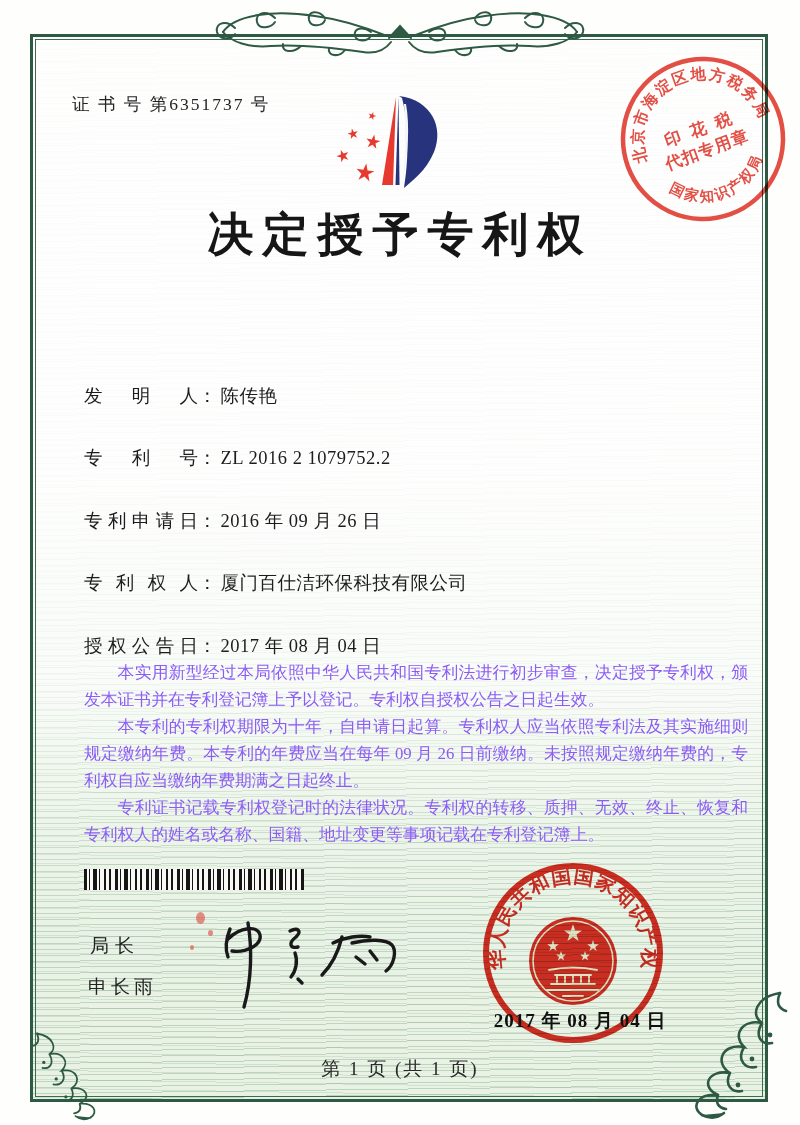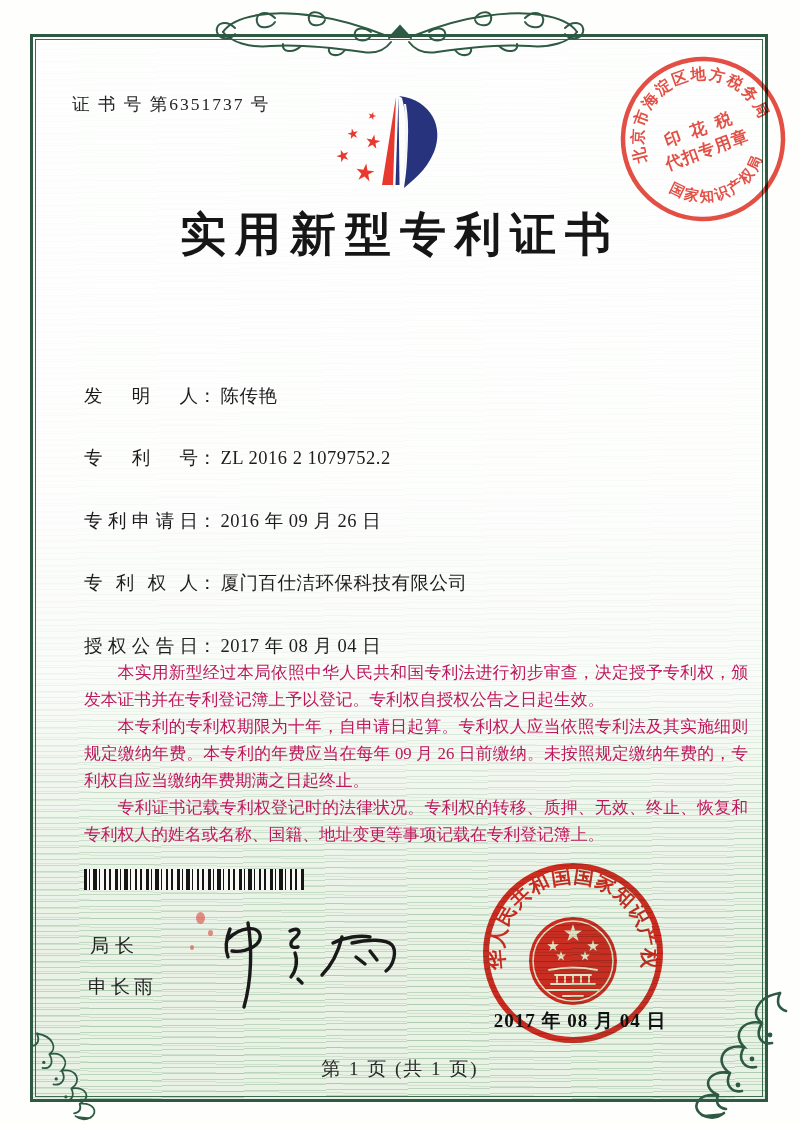--- a/index.html
+++ b/index.html
@@ -47,21 +47,21 @@
     font-size:46px;font-weight:bold;letter-spacing:9px;color:#161616;
   }
   
   .field{position:absolute;left:84px;font-size:18.5px;color:#1c1c1c;white-space:nowrap;}
   .flabel{display:inline-block;width:114px;text-align:justify;text-align-last:justify;vertical-align:bottom;}
   .fcolon{display:inline-block;margin-right:4px;}
   .fvalue{letter-spacing:.5px;}
   
   .body-text{
     position:absolute;left:84px;top:659px;width:664px;
-    font-size:16.8px;line-height:27px;text-align:justify;color:#be185d;
+    font-size:16.8px;line-height:27px;text-align:justify;color:#8b5cf6;
   }
   .body-text p{margin:0;text-indent:2em;}
   
   .barcode{
     position:absolute;left:84px;top:869px;width:220px;height:21px;
     background-image:repeating-linear-gradient(90deg,
       #151515 0 3px,#f8f8f5 3px 5px,#151515 5px 6px,#f8f8f5 6px 9px,
       #151515 9px 13px,#f8f8f5 13px 15px,#151515 15px 16px,#f8f8f5 16px 20px,
       #151515 20px 22px,#f8f8f5 22px 25px,#151515 25px 27px,#f8f8f5 27px 31px);
   }
@@ -183,21 +183,21 @@
         <textPath href="#taxTop" startOffset="50%" text-anchor="middle">北京市海淀区地方税务局</textPath>
       </text>
       <text font-size="14.5" font-weight="bold" letter-spacing="2">
         <textPath href="#taxBottom" startOffset="50%" text-anchor="middle">国家知识产权局</textPath>
       </text>
       <text x="89" y="84" text-anchor="middle" font-size="16.5" font-weight="bold" letter-spacing="3">印 花 税</text>
       <text x="89" y="106" text-anchor="middle" font-size="16.5" font-weight="bold" letter-spacing="1">代扣专用章</text>
     </g>
   </svg>
 
-  <div class="main-title">实用新型专利证书</div>
+  <div class="main-title">决定授予专利权</div>
 
   <div class="field" style="top:383px">
     <span class="flabel">发明人</span><span class="fcolon">：</span><span class="fvalue">陈传艳</span>
   </div>
   <div class="field" style="top:445px">
     <span class="flabel">专利号</span><span class="fcolon">：</span><span class="fvalue">ZL 2016 2 1079752.2</span>
   </div>
   <div class="field" style="top:508px">
     <span class="flabel">专利申请日</span><span class="fcolon">：</span><span class="fvalue">2016 年 09 月 26 日</span>
   </div>

